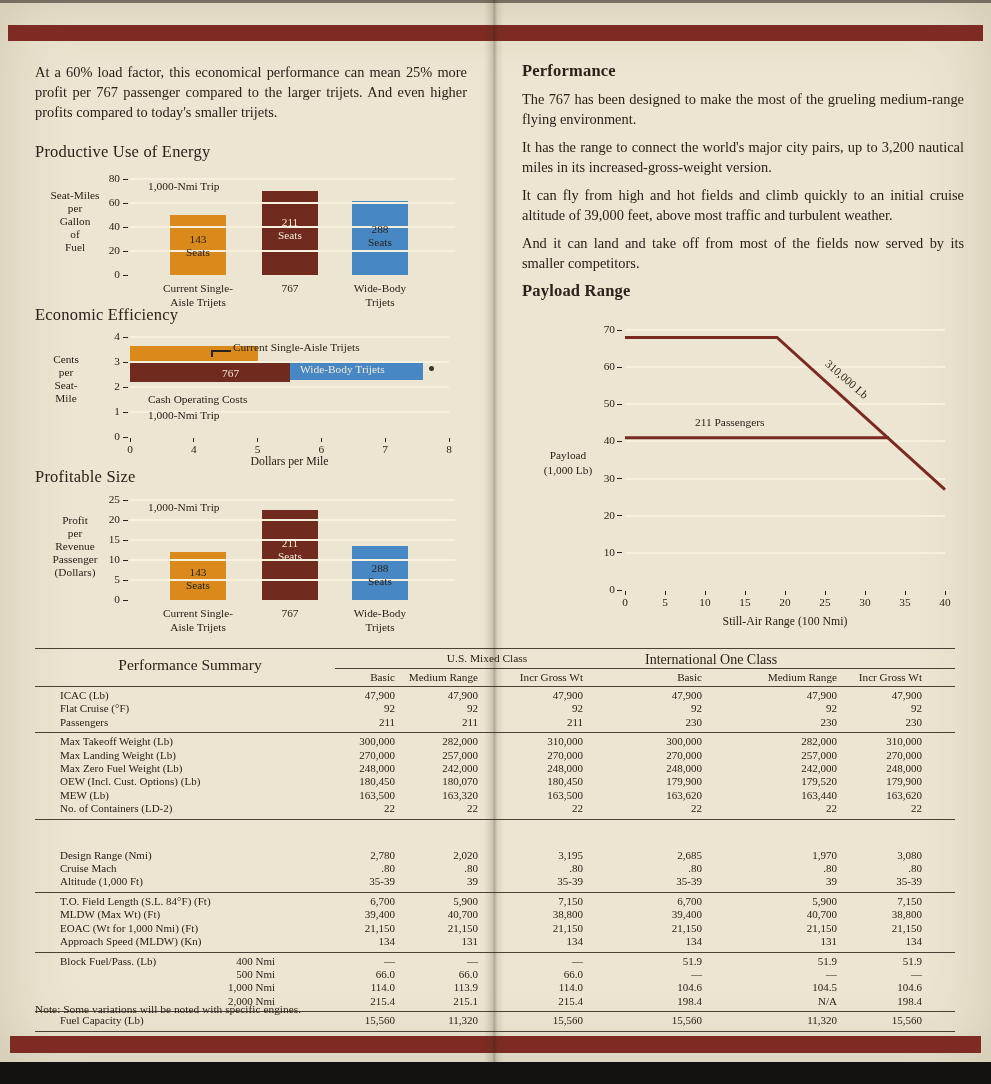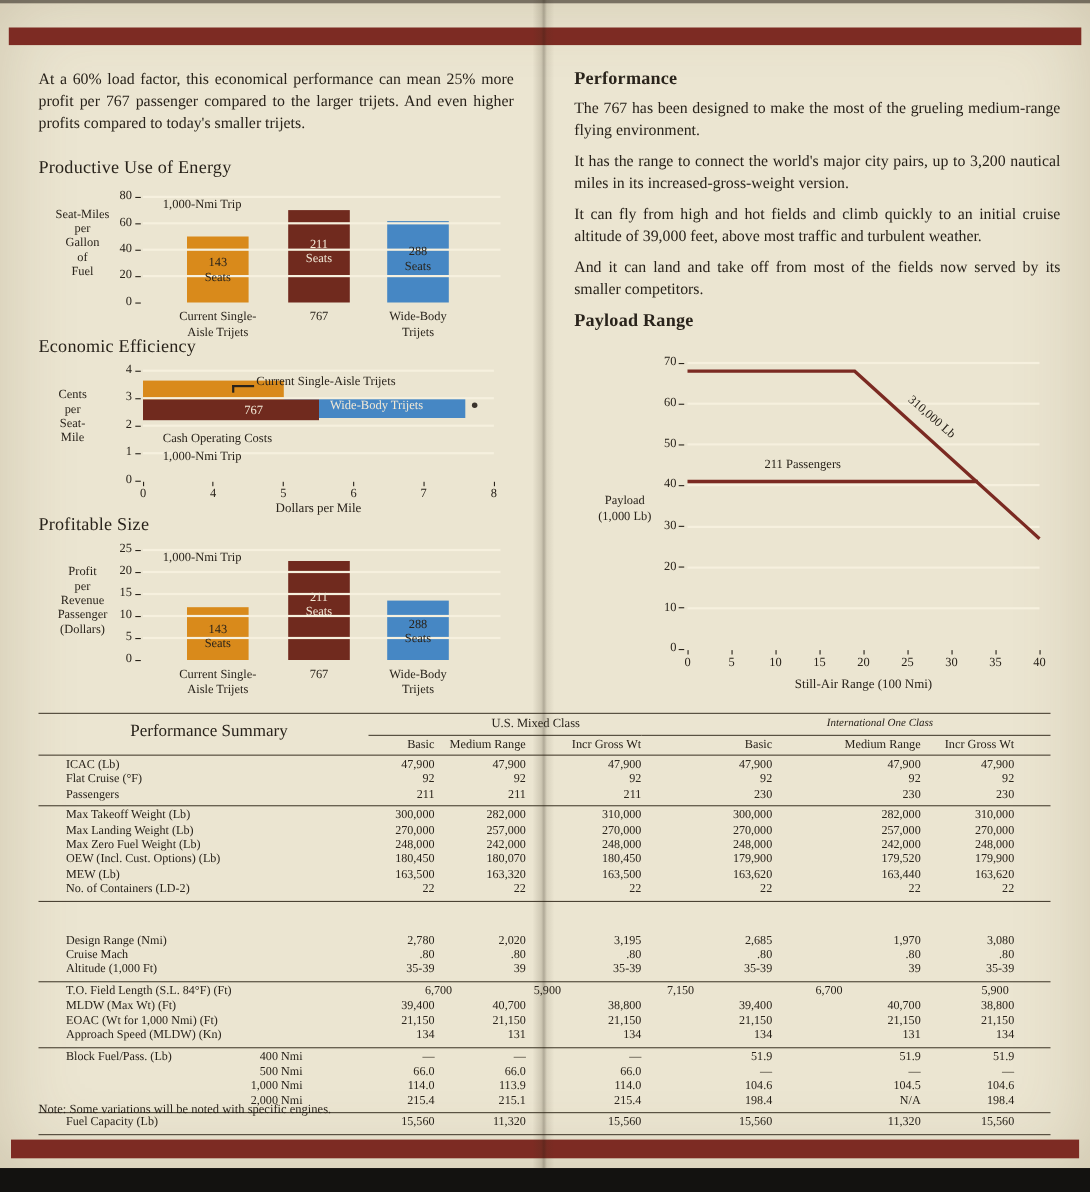--- a/index.html
+++ b/index.html
@@ -253,21 +253,21 @@
     <p class="body-text">It has the range to connect the world's major city pairs, up to 3,200 nautical miles in its increased-gross-weight version.</p>
     <p class="body-text">It can fly from high and hot fields and climb quickly to an initial cruise altitude of 39,000 feet, above most traffic and turbulent weather.</p>
     <p class="body-text">And it can land and take off from most of the fields now served by its smaller competitors.</p>
     <h2 id="payload-heading">Payload Range</h2>
   </div>
 
   <div id="perf-table">
       <div style="display: grid; grid-template-columns: 300px 248px 372px; height: 20px;">
         <div></div>
         <div style="text-align: center; border-bottom: 1px solid rgb(74, 66, 52); padding-top: 3px; padding-left: 56px; font-size: 11.4px;">U.S. Mixed Class</div>
-        <div style="text-align: center; border-bottom: 1px solid rgb(74, 66, 52); padding-top: 3px; padding-left: 62px; font-size: 10px; font-style: italic;">International One Class</div>
+        <div style="border-bottom: 1px solid rgb(74, 66, 52); padding-top: 3px; padding-left: 62px; font-size: 14px;">International One Class</div>
       </div>
       <div style="display: grid; grid-template-columns: 300px 60px 83px 105px 119px 135px 85px 33px; height: 18px; border-bottom: 1px solid rgb(74, 66, 52); line-height: 17px; font-size: 11.2px;">
         <div></div>
         <div style="text-align: right;">Basic</div>
         <div style="text-align: right;">Medium Range</div>
         <div style="text-align: right;">Incr Gross Wt</div>
         <div style="text-align: right;">Basic</div>
         <div style="text-align: right;">Medium Range</div>
         <div style="text-align: right;">Incr Gross Wt</div>
         <div></div>
@@ -393,21 +393,21 @@
           <div style="text-align: right;">35-39</div>
           <div style="text-align: right;">39</div>
           <div style="text-align: right;">35-39</div>
           <div style="text-align: right;">35-39</div>
           <div style="text-align: right;">39</div>
           <div style="text-align: right;">35-39</div>
           <div></div>
         </div>
       </div>
       <div style="padding: 2px 0px 3px; border-bottom: 1px solid rgb(74, 66, 52);">
-        <div style="display: grid; grid-template-columns: 300px 60px 83px 105px 119px 135px 85px 33px; line-height: 13.4px; gap: 16px;">
+        <div style="display: grid; grid-template-columns: 300px 60px 83px 105px 119px 135px 85px 33px; line-height: 13.4px;">
           <div style="padding-left: 25px; position: relative;">T.O. Field Length (S.L. 84°F) (Ft)</div>
           <div style="text-align: right;">6,700</div>
           <div style="text-align: right;">5,900</div>
           <div style="text-align: right;">7,150</div>
           <div style="text-align: right;">6,700</div>
           <div style="text-align: right;">5,900</div>
           <div style="text-align: right;">7,150</div>
           <div></div>
         </div>
         <div style="display: grid; grid-template-columns: 300px 60px 83px 105px 119px 135px 85px 33px; line-height: 13.4px;">

